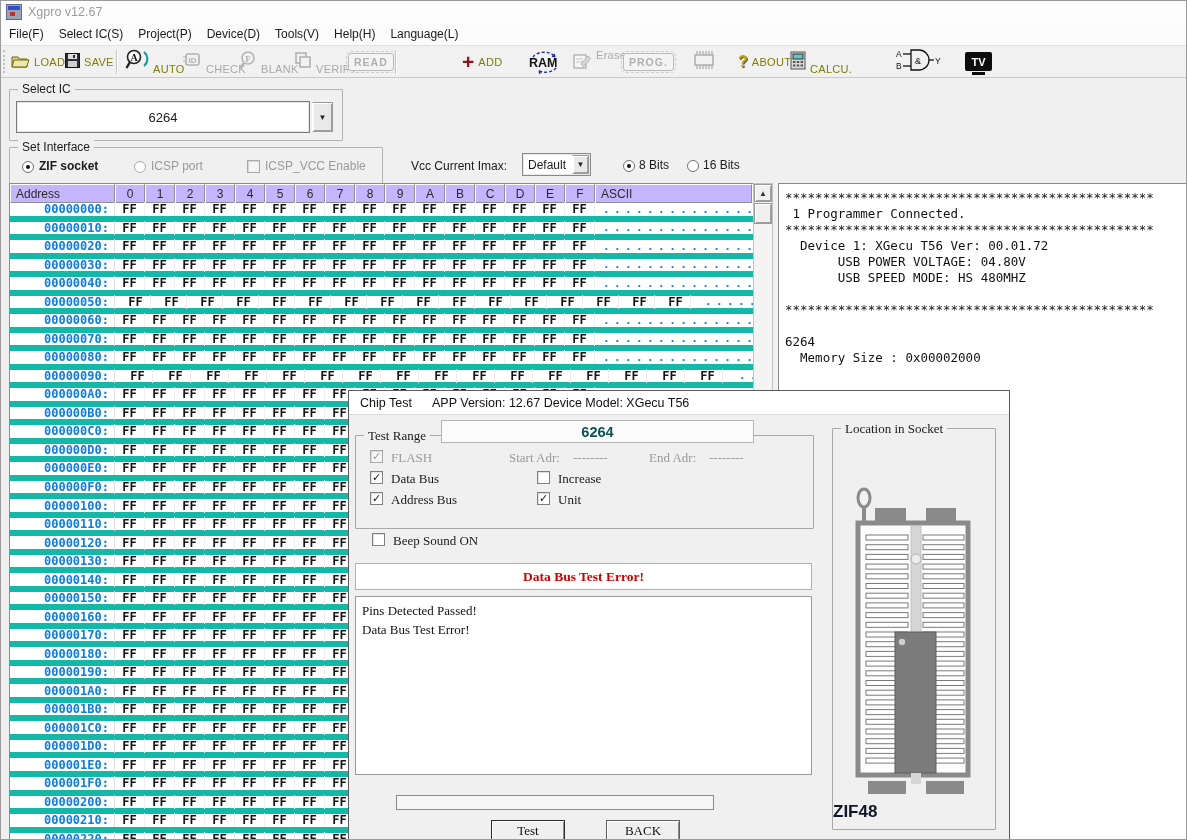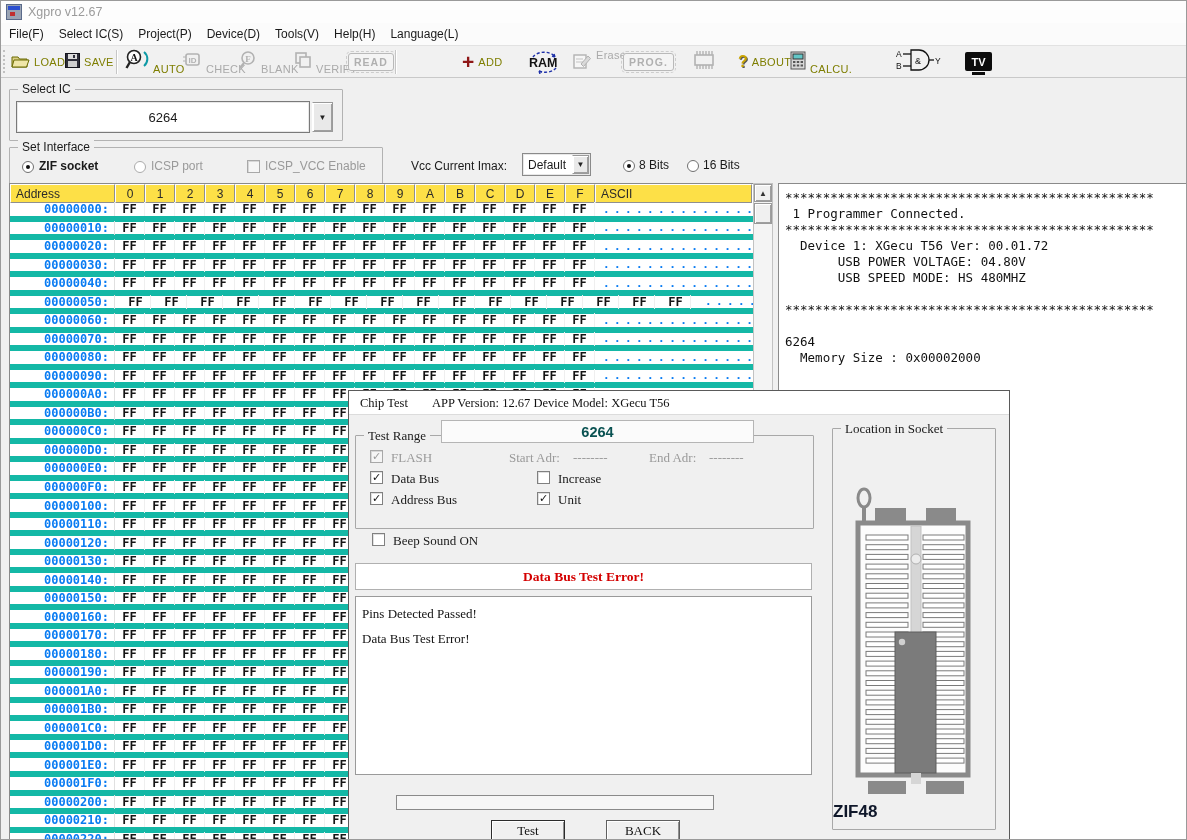--- a/index.html
+++ b/index.html
@@ -41,45 +41,45 @@
   .checkbox.dis{border-color:#a8a8a8;background:#f5f5f5;}
   .checkbox.dis.on::after{color:#9a9a9a;}
   .flabel{position:absolute;white-space:nowrap;}
   .gray{color:#9a9a9a;}
   .combo{position:absolute;background:#fff;border:1px solid #7a7a7a;box-shadow:inset 0 0 0 1px #e8e8e8;display:flex;align-items:center;box-sizing:border-box;}
   .combo .val{flex:1;text-align:center;font-size:13px;}
   .dropbtn{background:#e9e9e9;border:1px solid #9a9a9a;border-left-color:#fff;box-shadow:inset 1px 1px 0 #fff,inset -1px -1px 0 #9f9f9f;display:flex;align-items:center;justify-content:center;font-size:8px;color:#222;box-sizing:border-box;}
   
   .hex-wrap{position:absolute;left:8px;top:182px;width:744px;height:657px;background:#fff;border:1px solid #8a8a8a;border-right:none;box-sizing:border-box;overflow:hidden;}
   .hex-header{position:absolute;left:0;top:0;height:19px;display:flex;}
-  .hcell{background:#fde047;border:1px solid;border-color:#fdfdfd #8f8f8f #8f8f8f #fdfdfd;box-sizing:border-box;font-size:12px;display:flex;align-items:center;justify-content:center;color:#2a2a2a;}
+  .hcell{background:#c4b5fd;border:1px solid;border-color:#fdfdfd #8f8f8f #8f8f8f #fdfdfd;box-sizing:border-box;font-size:12px;display:flex;align-items:center;justify-content:center;color:#2a2a2a;}
   .hcell.addr{justify-content:flex-start;padding-left:5px;}
   .hcell.ascii{justify-content:flex-start;padding-left:5px;}
   .hex-body{position:absolute;left:0;top:19px;}
   .hrow{display:flex;align-items:center;border-bottom:6px solid #14b8a6;box-sizing:border-box;}
   .c-addr{width:105px;text-align:right;padding-right:5px;box-sizing:border-box;font:bold 12px "DejaVu Sans Mono",monospace;color:var(--address-blue);border-right:1px solid #e0e0e0;}
   .c-byte{width:30px;text-align:center;font:bold 12px "DejaVu Sans Mono",monospace;color:#151515;border-right:1px solid #efefef;box-sizing:border-box;}
   .c-ascii{width:157px;padding-left:8px;box-sizing:border-box;font:bold 11px "DejaVu Sans Mono",monospace;letter-spacing:4.4px;color:var(--address-blue);overflow:hidden;white-space:nowrap;}
   .vscroll{position:absolute;left:752px;top:182px;width:20px;height:657px;background:#f4f4f4;border:1px solid #c2c2c2;box-sizing:border-box;}
   .sbtn{position:absolute;left:0;width:18px;height:18px;background:#f0f0f0;border:1px solid #9a9a9a;box-shadow:inset 1px 1px 0 #fff,inset -1px -1px 0 #9f9f9f;box-sizing:border-box;display:flex;align-items:center;justify-content:center;font-size:8px;color:#333;}
   .sthumb{position:absolute;left:0;top:19px;width:18px;height:21px;background:#f0f0f0;border:1px solid #9a9a9a;box-shadow:inset 1px 1px 0 #fff,inset -1px -1px 0 #9f9f9f;box-sizing:border-box;}
   
   .log-panel{position:absolute;left:777px;top:182px;width:410px;height:657px;background:#fff;border:1px solid #8a8a8a;box-sizing:border-box;}
   .log-panel pre{margin:0;padding:6px 4px 0 6px;font-family:"DejaVu Sans Mono",monospace;font-size:12.5px;line-height:16px;color:#111;}
   
   .dialog{position:absolute;left:347px;top:389px;width:662px;height:451px;background:#f0f0f0;border:1px solid #5a5a5a;box-sizing:border-box;z-index:10;font-family:"Liberation Serif",serif;font-size:13px;}
-  .dlg-title{position:absolute;left:0;top:0;width:100%;height:24px;background:#fff;border-bottom:1px solid #dcdcdc;box-sizing:border-box;font-family:Liberation Serif, serif;font-size:12.5px;color:#111;}
+  .dlg-title{position:absolute;left:0;top:0;width:100%;height:24px;background:#fff;border-bottom:1px solid #dcdcdc;box-sizing:border-box;font-family:Liberation Sans, sans-serif;font-size:12.5px;color:#111;}
   .dlg-title .t1{position:absolute;left:11px;top:5px;}
   .dlg-title .t2{position:absolute;left:83px;top:5px;}
   .chip-head{position:absolute;left:92px;top:29px;width:313px;height:23px;background:#fbfbfb;border:1px solid #b5b5b5;box-sizing:border-box;display:flex;align-items:center;justify-content:center;z-index:3;
              font-family:"Liberation Sans",sans-serif;font-weight:bold;font-size:14.5px;color:var(--chip-name-teal);}
   .status-bar{position:absolute;left:6px;top:172px;width:457px;height:27px;background:#fff;border:1px solid #b0b0b0;box-sizing:border-box;display:flex;align-items:center;justify-content:center;}
   .status-bar span{color:var(--error-red);font-weight:bold;font-size:13.5px;}
   .results{position:absolute;left:6px;top:205px;width:457px;height:179px;background:#fff;border:1px solid #9a9a9a;box-sizing:border-box;}
-  .results pre{margin:0;padding:4px 6px;font-family:"Liberation Serif",serif;font-size:13px;line-height:25px;color:#111;}
+  .results pre{margin:0;padding:4px 6px;font-family:"Liberation Serif",serif;font-size:13px;line-height:19px;color:#111;}
   .progress{position:absolute;left:47px;top:404px;width:318px;height:15px;border:1px solid #8a8a8a;background:#f6f6f6;box-sizing:border-box;}
   .progress .fill{height:100%;background:#2f5fb0;width:0;}
   .btn{position:absolute;height:22px;background:#f0f0f0;border:1px solid #5f5f5f;box-shadow:inset 1px 1px 0 #fff,inset -1px -1px 0 #8f8f8f;box-sizing:border-box;display:flex;align-items:center;justify-content:center;font-family:"Liberation Serif",serif;font-size:13px;color:#111;}
   .btn.default{border:1px solid #2b2b2b;}
   .zif-label{position:absolute;left:0;top:373px;width:100%;text-align:left;font-family:"Liberation Sans",sans-serif;font-weight:bold;font-size:17px;color:#0f172a;}
   .dlg-check-label{font-family:"Liberation Serif",serif;font-size:13px;}
 </style>
 </head>
 <body>
 
@@ -500,21 +500,21 @@
           <div class="c-byte">FF</div>
           <div class="c-byte">FF</div>
           <div class="c-byte">FF</div>
           <div class="c-byte">FF</div>
           <div class="c-byte">FF</div>
           <div class="c-byte">FF</div>
           <div class="c-byte">FF</div>
           <div class="c-byte">FF</div>
           <div class="c-ascii">................</div>
         </div>
-        <div class="hrow" style="height: 18.53px;">
+        <div class="hrow" style="height: 18.53px; gap: 8px;">
           <div class="c-addr">00000090:</div>
           <div class="c-byte">FF</div>
           <div class="c-byte">FF</div>
           <div class="c-byte">FF</div>
           <div class="c-byte">FF</div>
           <div class="c-byte">FF</div>
           <div class="c-byte">FF</div>
           <div class="c-byte">FF</div>
           <div class="c-byte">FF</div>
           <div class="c-byte">FF</div>

